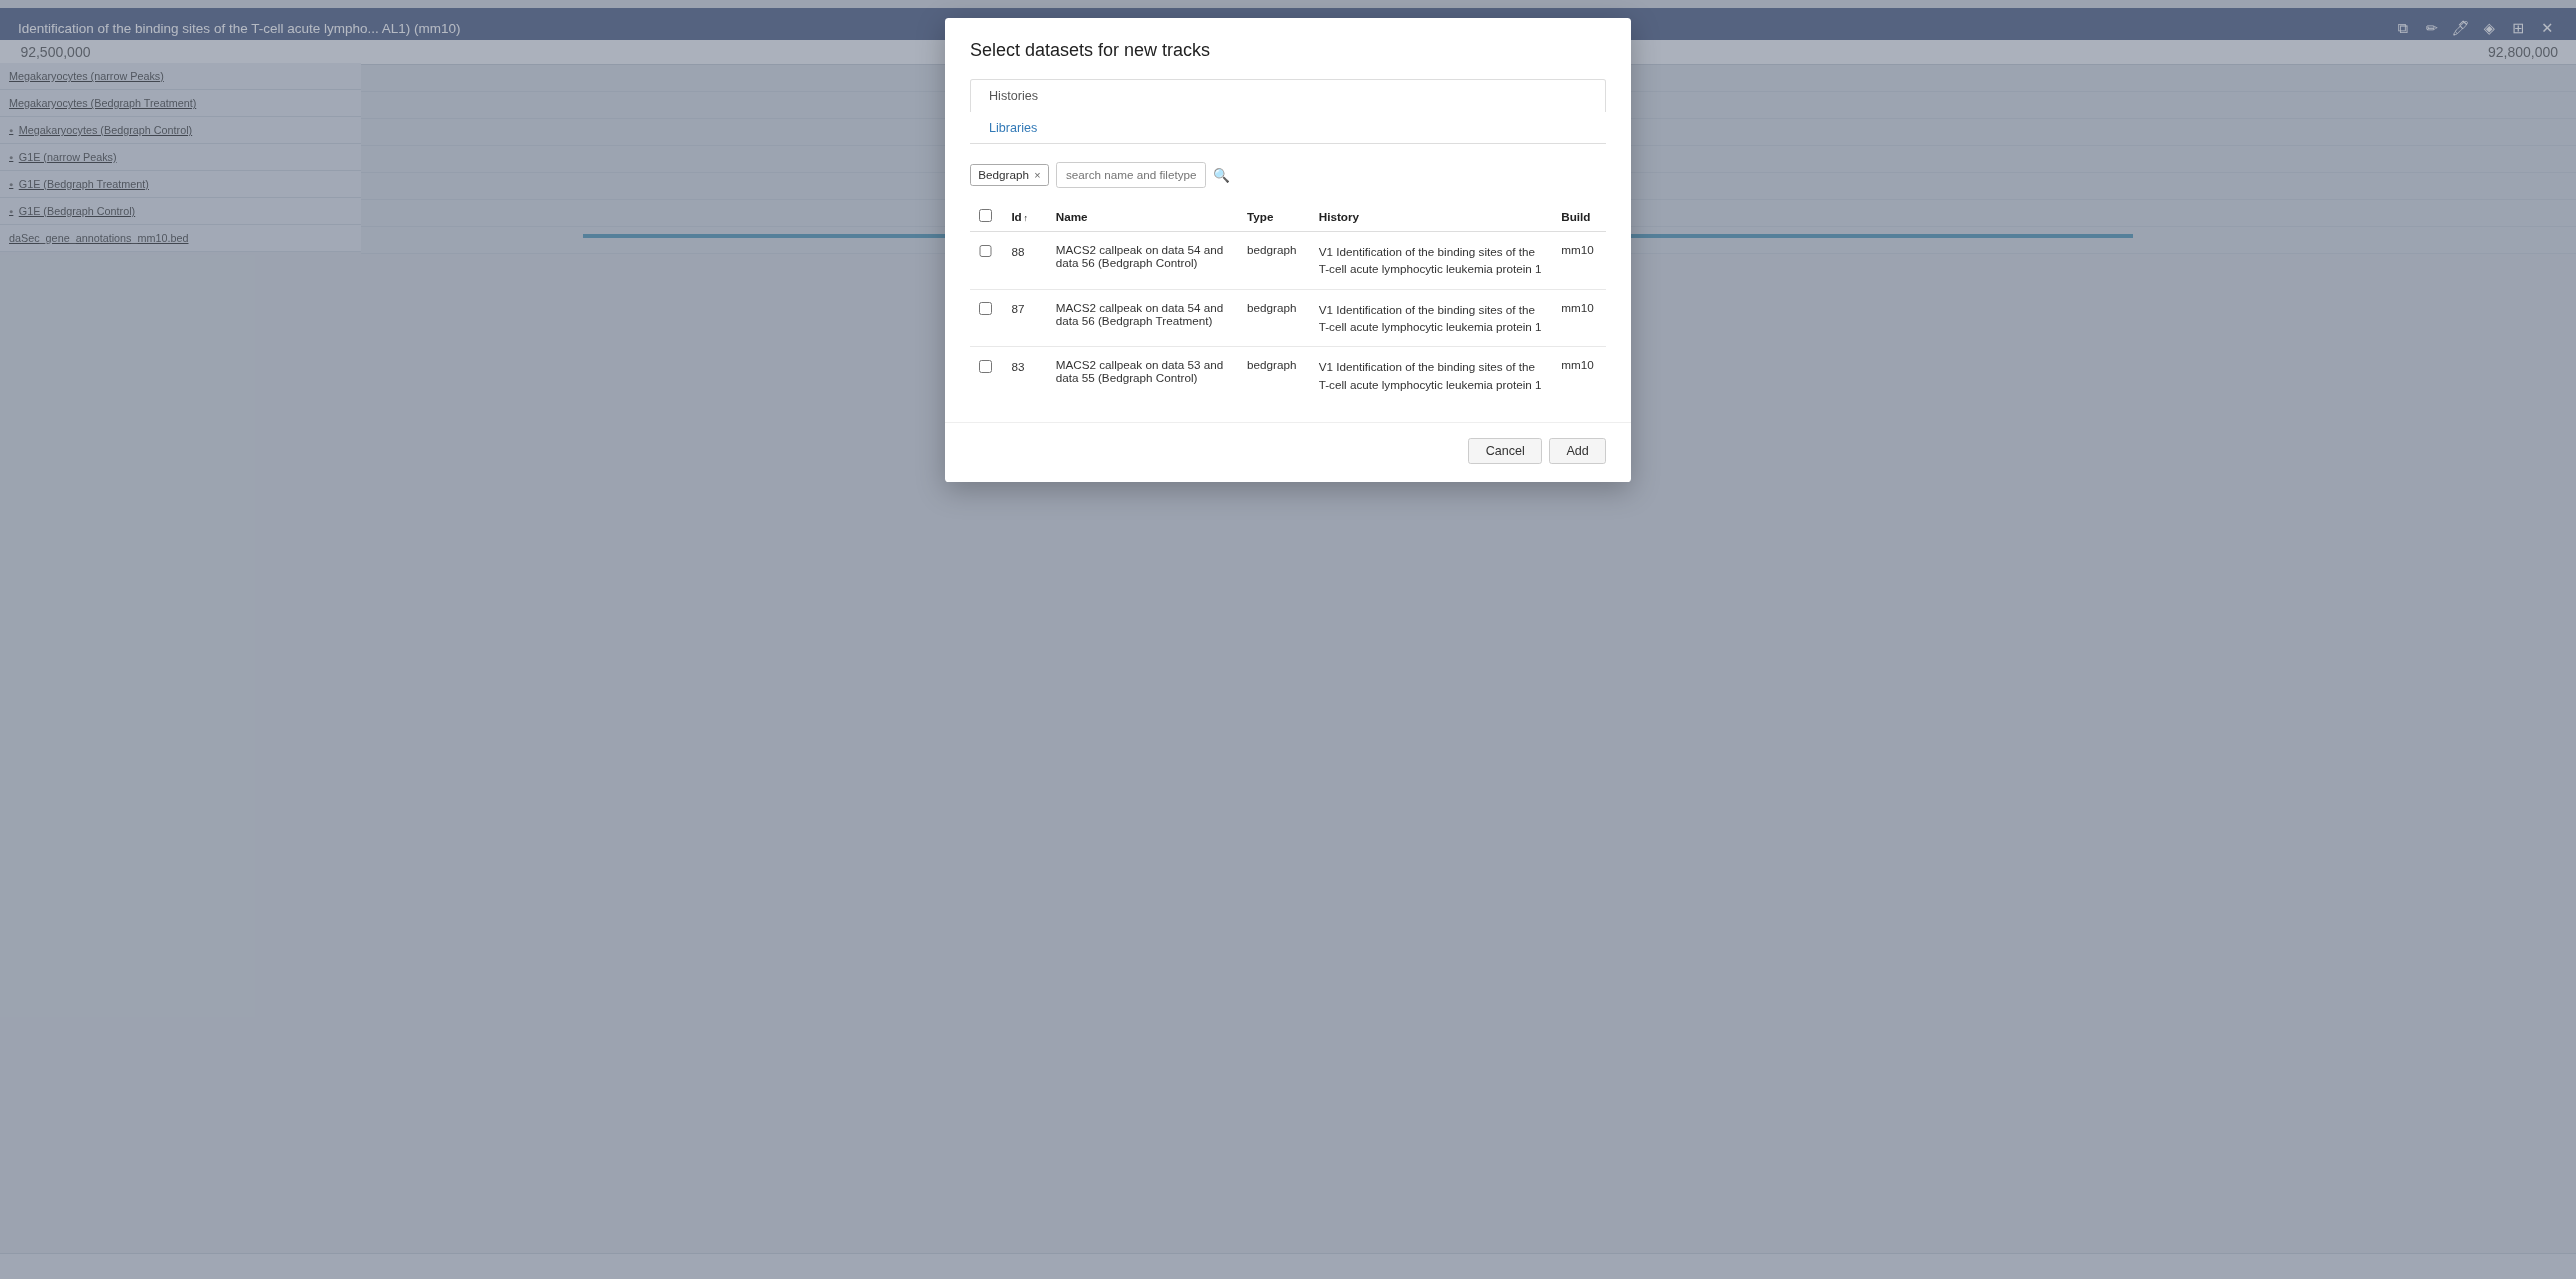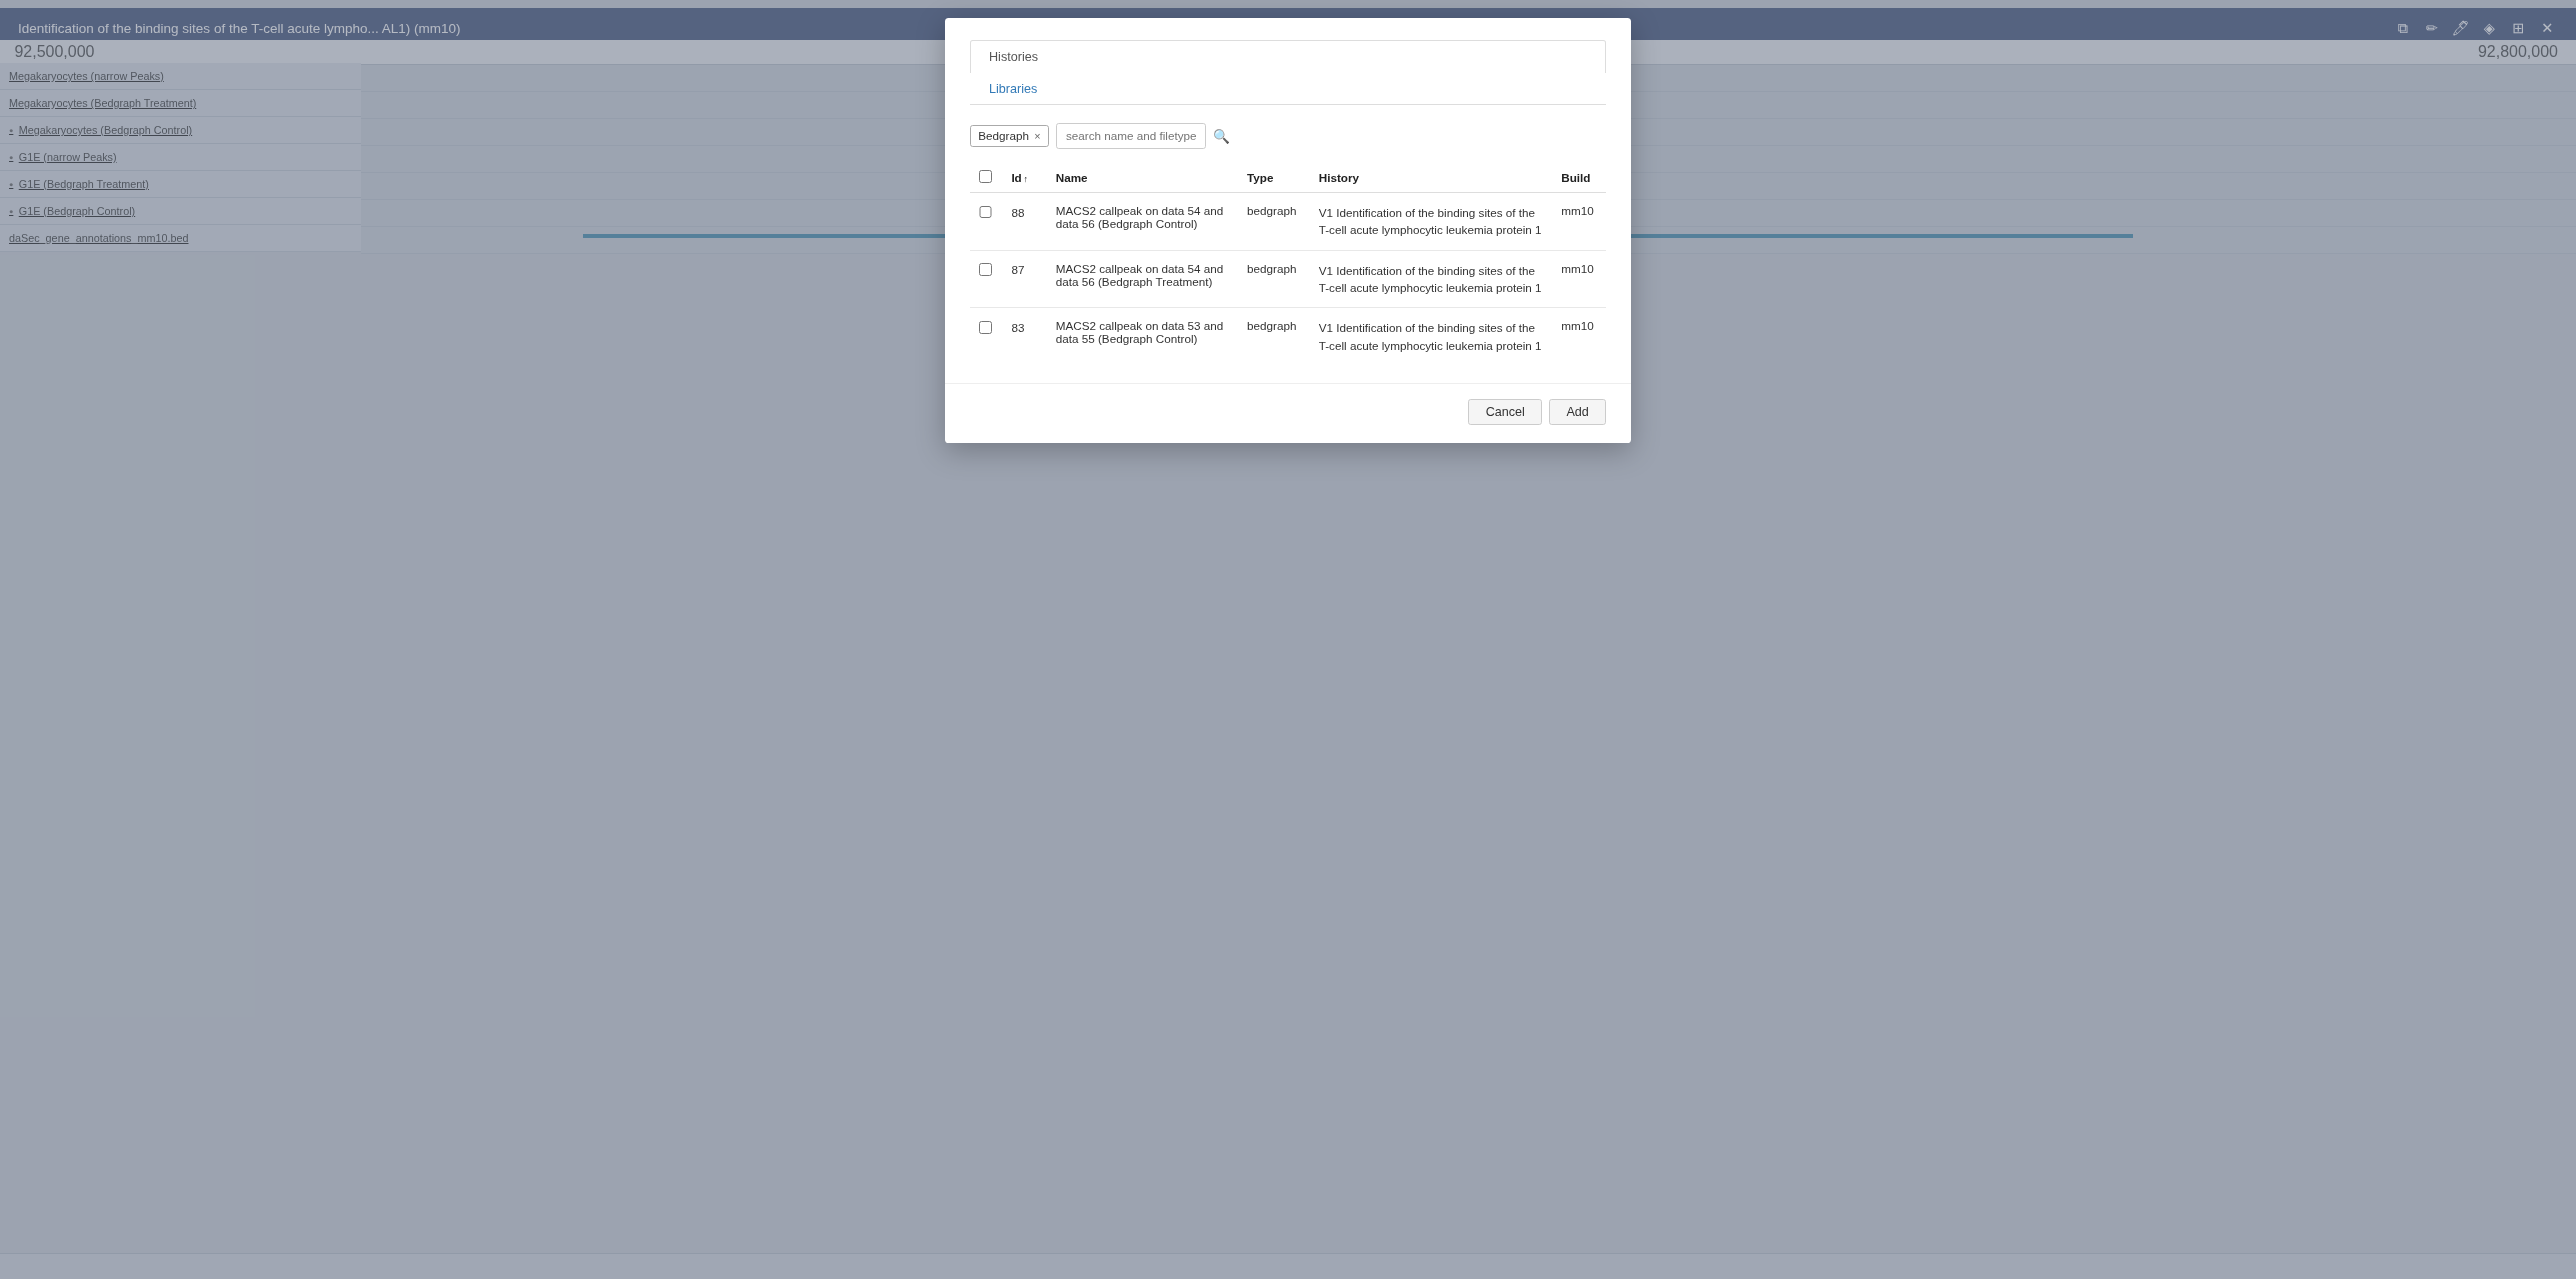--- a/index.html
+++ b/index.html
@@ -59,23 +59,24 @@
       top: 40px;
       left: 0; right: 0;
       height: 25px;
       background: #e8ecf0;
       border-bottom: 0.9px solid #b0b8c4;
       display: flex;
       align-items: center;
     }
 
     .coord-label {
-      font-size: 16px;
+      font-size: 14px;
       color: #333;
       padding: 0 14.4px;
+      margin-left: 6px;
     }
 
     .coord-label-right {
       margin-left: auto;
       padding-right: 18px;
     }
 
     .track-list {
       position: absolute;
       top: 63px;
@@ -423,20 +424,21 @@
     <div class="gene-annotation"></div>
   </div>
 </div>
 
 <div class="status-bar"></div>
 
 <div class="modal-overlay">
   <div class="modal">
 
     <div class="modal-header">
+      <div class="modal-title">Select datasets for new tracks</div>
       <div class="modal-tabs">
         <a class="modal-tab active">Histories</a>
         <a class="modal-tab">Libraries</a>
       </div>
     </div>
 
     <div class="modal-body">
 
       <div class="filter-row">
         <div class="filter-tag">

